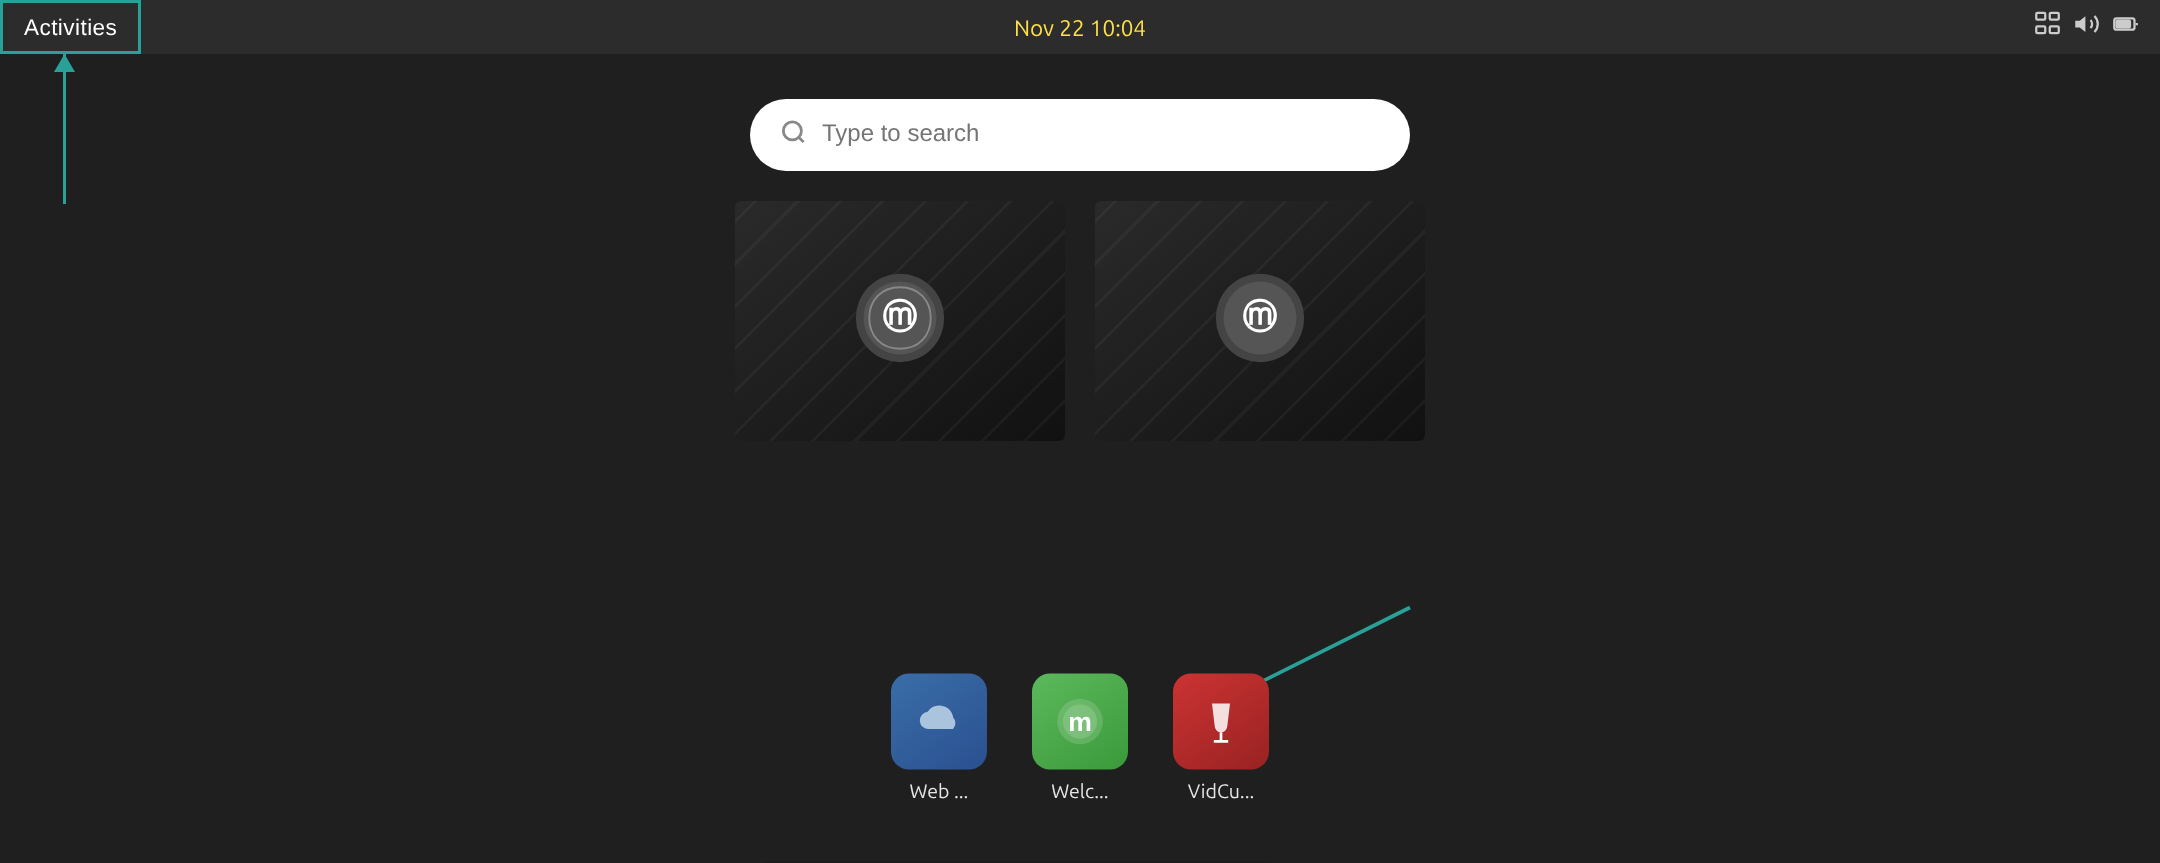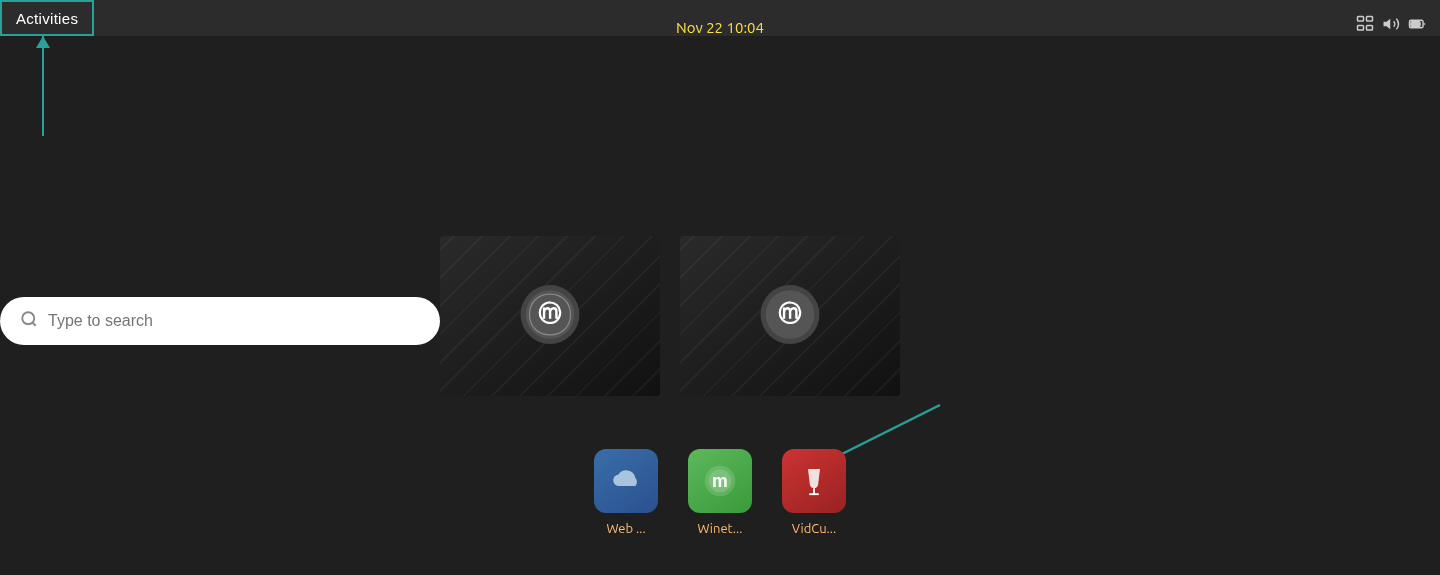--- a/index.html
+++ b/index.html
@@ -12,21 +12,21 @@
       font-family: 'Ubuntu', 'Cantarell', sans-serif;
       position: relative;
     }
 
     
     #topbar {
       width: 100%;
       height: 36px;
       background: #2c2c2c;
       display: flex;
-      align-items: flex-end;
+      align-items: center;
       justify-content: space-between;
       position: relative;
       z-index: 10;
     }
 
     #activities-btn {
       color: #fff;
       font-size: 15px;
       padding: 0 14px;
       height: 100%;
@@ -60,21 +60,21 @@
       cursor: pointer;
     }
 
     
     #main {
       width: 100%;
       height: calc(575px - 36px);
       background: #1f1f1f;
       position: relative;
       display: flex;
-      flex-direction: row;
+      flex-direction: column;
       align-items: center;
     }
 
     
     #left-arrow {
       position: absolute;
       left: 42px;
       top: 0;
       width: 2px;
       height: 100px;
@@ -210,21 +210,21 @@
     .app-icon.wine {
       background: linear-gradient(145deg, #cc3333, #992222);
     }
 
     .app-icon.vidcu {
       background: linear-gradient(145deg, #6a2a8a, #4a1a6a);
       border: 2px solid #2aa198;
     }
 
     .app-label {
-      color: #fdba74;
+      color: #e5e5e5;
       font-size: 13px;
       text-align: center;
     }
 
     
     .app-icon.vidcu {
       outline: 2px solid #2aa198;
       outline-offset: 2px;
     }
 
@@ -356,21 +356,21 @@
 
     <div class="app-item">
       <div class="app-icon welcome">
 
         <svg width="38" height="38" viewBox="0 0 60 60" fill="white">
           <circle cx="30" cy="30" r="24" fill="rgba(255,255,255,0.15)"></circle>
           <circle cx="30" cy="30" r="18" fill="rgba(255,255,255,0.15)"></circle>
           <text x="30" y="40" text-anchor="middle" font-size="28" font-weight="bold" fill="white" font-family="sans-serif">m</text>
         </svg>
       </div>
-      <span class="app-label">Winet...</span>
+      <span class="app-label">Welc...</span>
     </div>
 
     <div class="app-item">
       <div class="app-icon wine">
 
         <svg width="36" height="36" viewBox="0 0 60 60">
           <path d="M20 10 h20 l-3 25 a7 7 0 0 1-14 0 Z" fill="rgba(255,255,255,0.85)"></path>
           <line x1="30" y1="42" x2="30" y2="52" stroke="white" stroke-width="3"></line>
           <line x1="22" y1="52" x2="38" y2="52" stroke="white" stroke-width="3"></line>
         </svg>

